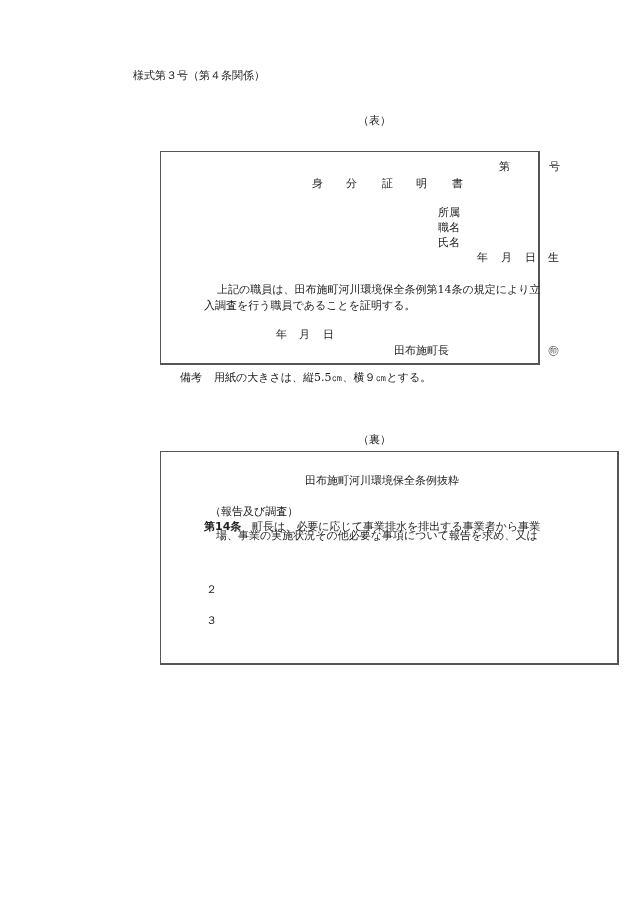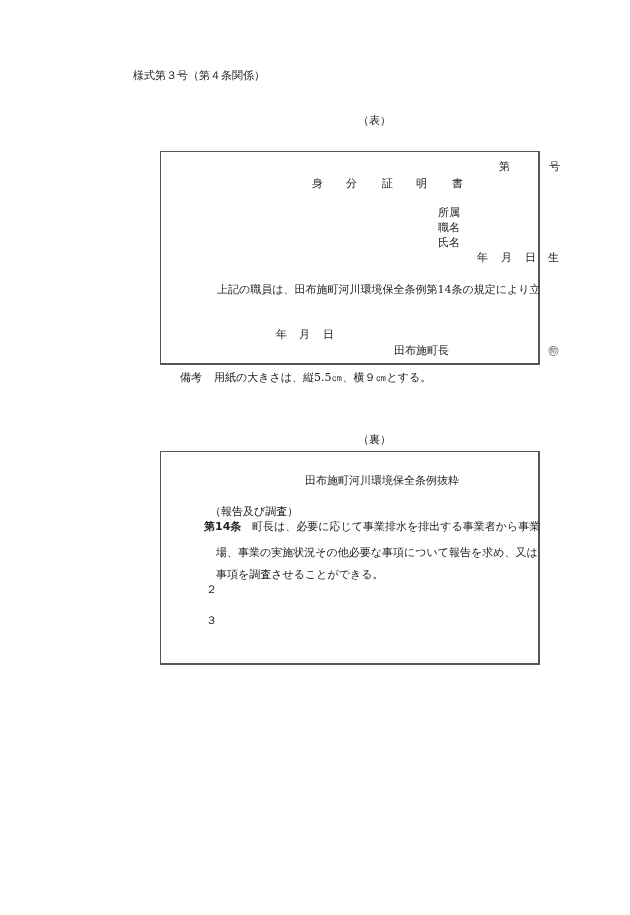--- a/index.html
+++ b/index.html
@@ -28,40 +28,40 @@
   <span class="abs" style="left:240px;top:54px;">所属</span>
   <span class="abs" style="left:240px;top:69px;">職名</span>
   <span class="abs" style="left:240px;top:84px;">氏名</span>
 
   <span class="abs" style="left:279px;top:99px;">年</span>
   <span class="abs" style="left:303px;top:99px;">月</span>
   <span class="abs" style="left:327px;top:99px;">日</span>
   <span class="abs" style="left:350px;top:99px;">生</span>
 
   <span class="abs" style="left:19px;top:131px;">上記の職員は、田布施町河川環境保全条例第14条の規定により立</span>
+  <span class="abs" style="left:6px;top:147px;">入調査を行う職員であることを証明する。</span>
 
   <span class="abs" style="left:78px;top:176px;">年</span>
   <span class="abs" style="left:101px;top:176px;">月</span>
   <span class="abs" style="left:125px;top:176px;">日</span>
 
   <span class="abs" style="left:196px;top:192px;">田布施町長</span>
   <span class="abs" style="left:350px;top:192px;">㊞</span>
 </div>
 
 <div class="abs" style="left:143px;top:371px;">
   <span>備考</span><span style="display:inline-block;width:12px;"></span><span>用紙の大きさは、縦5.5㎝、横９㎝とする。</span>
 </div>
 
 <div class="abs" style="left:321px;top:433px;">（裏）</div>
 
-<div class="box" style="left:160px;top:451px;width:380px;height:214px;">
+<div class="box" style="left:160px;top:451px;width:459px;height:214px;">
   <span class="abs" style="left:107px;top:22px;">田布施町河川環境保全条例抜粋</span>
   <span class="abs" style="left:12px;top:53px;">（報告及び調査）</span>
 
   <span class="abs bold" style="left:6px;top:68px;">第14条</span>
   <span class="abs" style="left:54px;top:68px;">町長は、必要に応じて事業排水を排出する事業者から事業</span>
-  <span class="abs" style="left:18px;top:94px;">場、事業の実施状況その他必要な事項について報告を求め、又は</span>
-  <span class="abs" style="left:18px;top:116px;">事項を調査させることができる。</span>
+  <span class="abs" style="left:18px;top:77px;">場、事業の実施状況その他必要な事項について報告を求め、又は</span>
 
   <span class="abs" style="left:8px;top:131px;">２</span>
 
   <span class="abs" style="left:8px;top:162px;">３</span>
 </div>
 
 </body></html>

